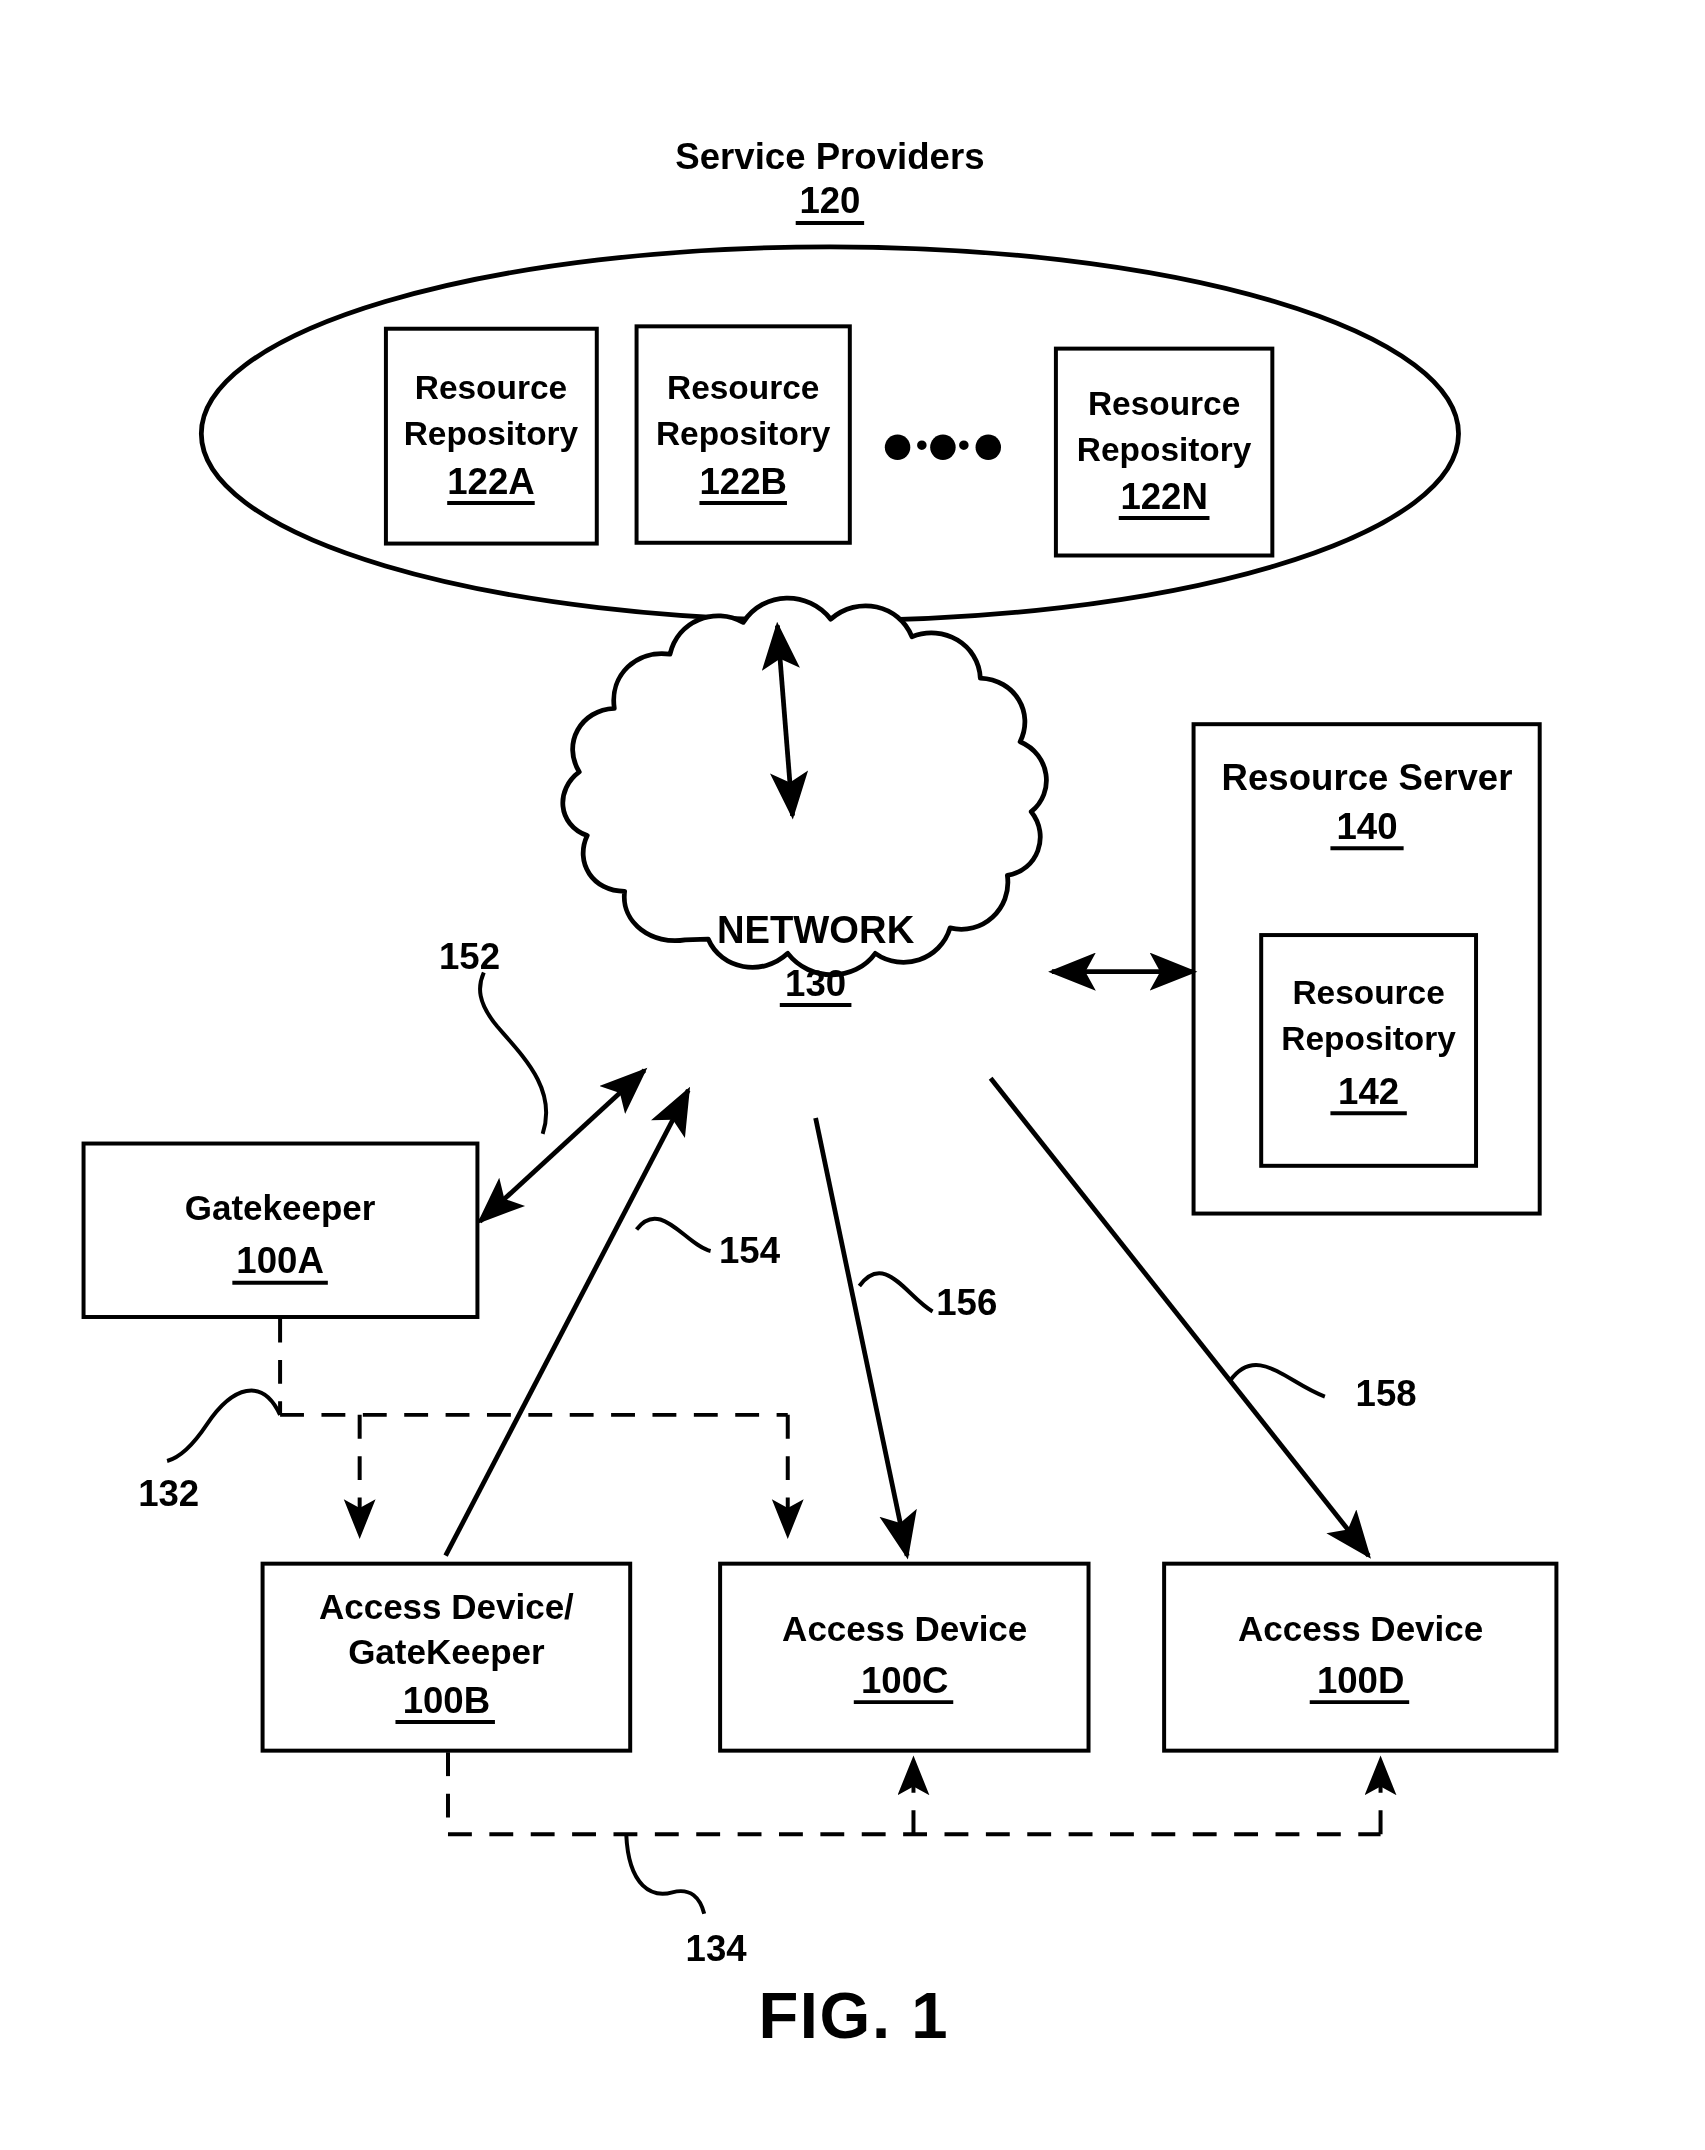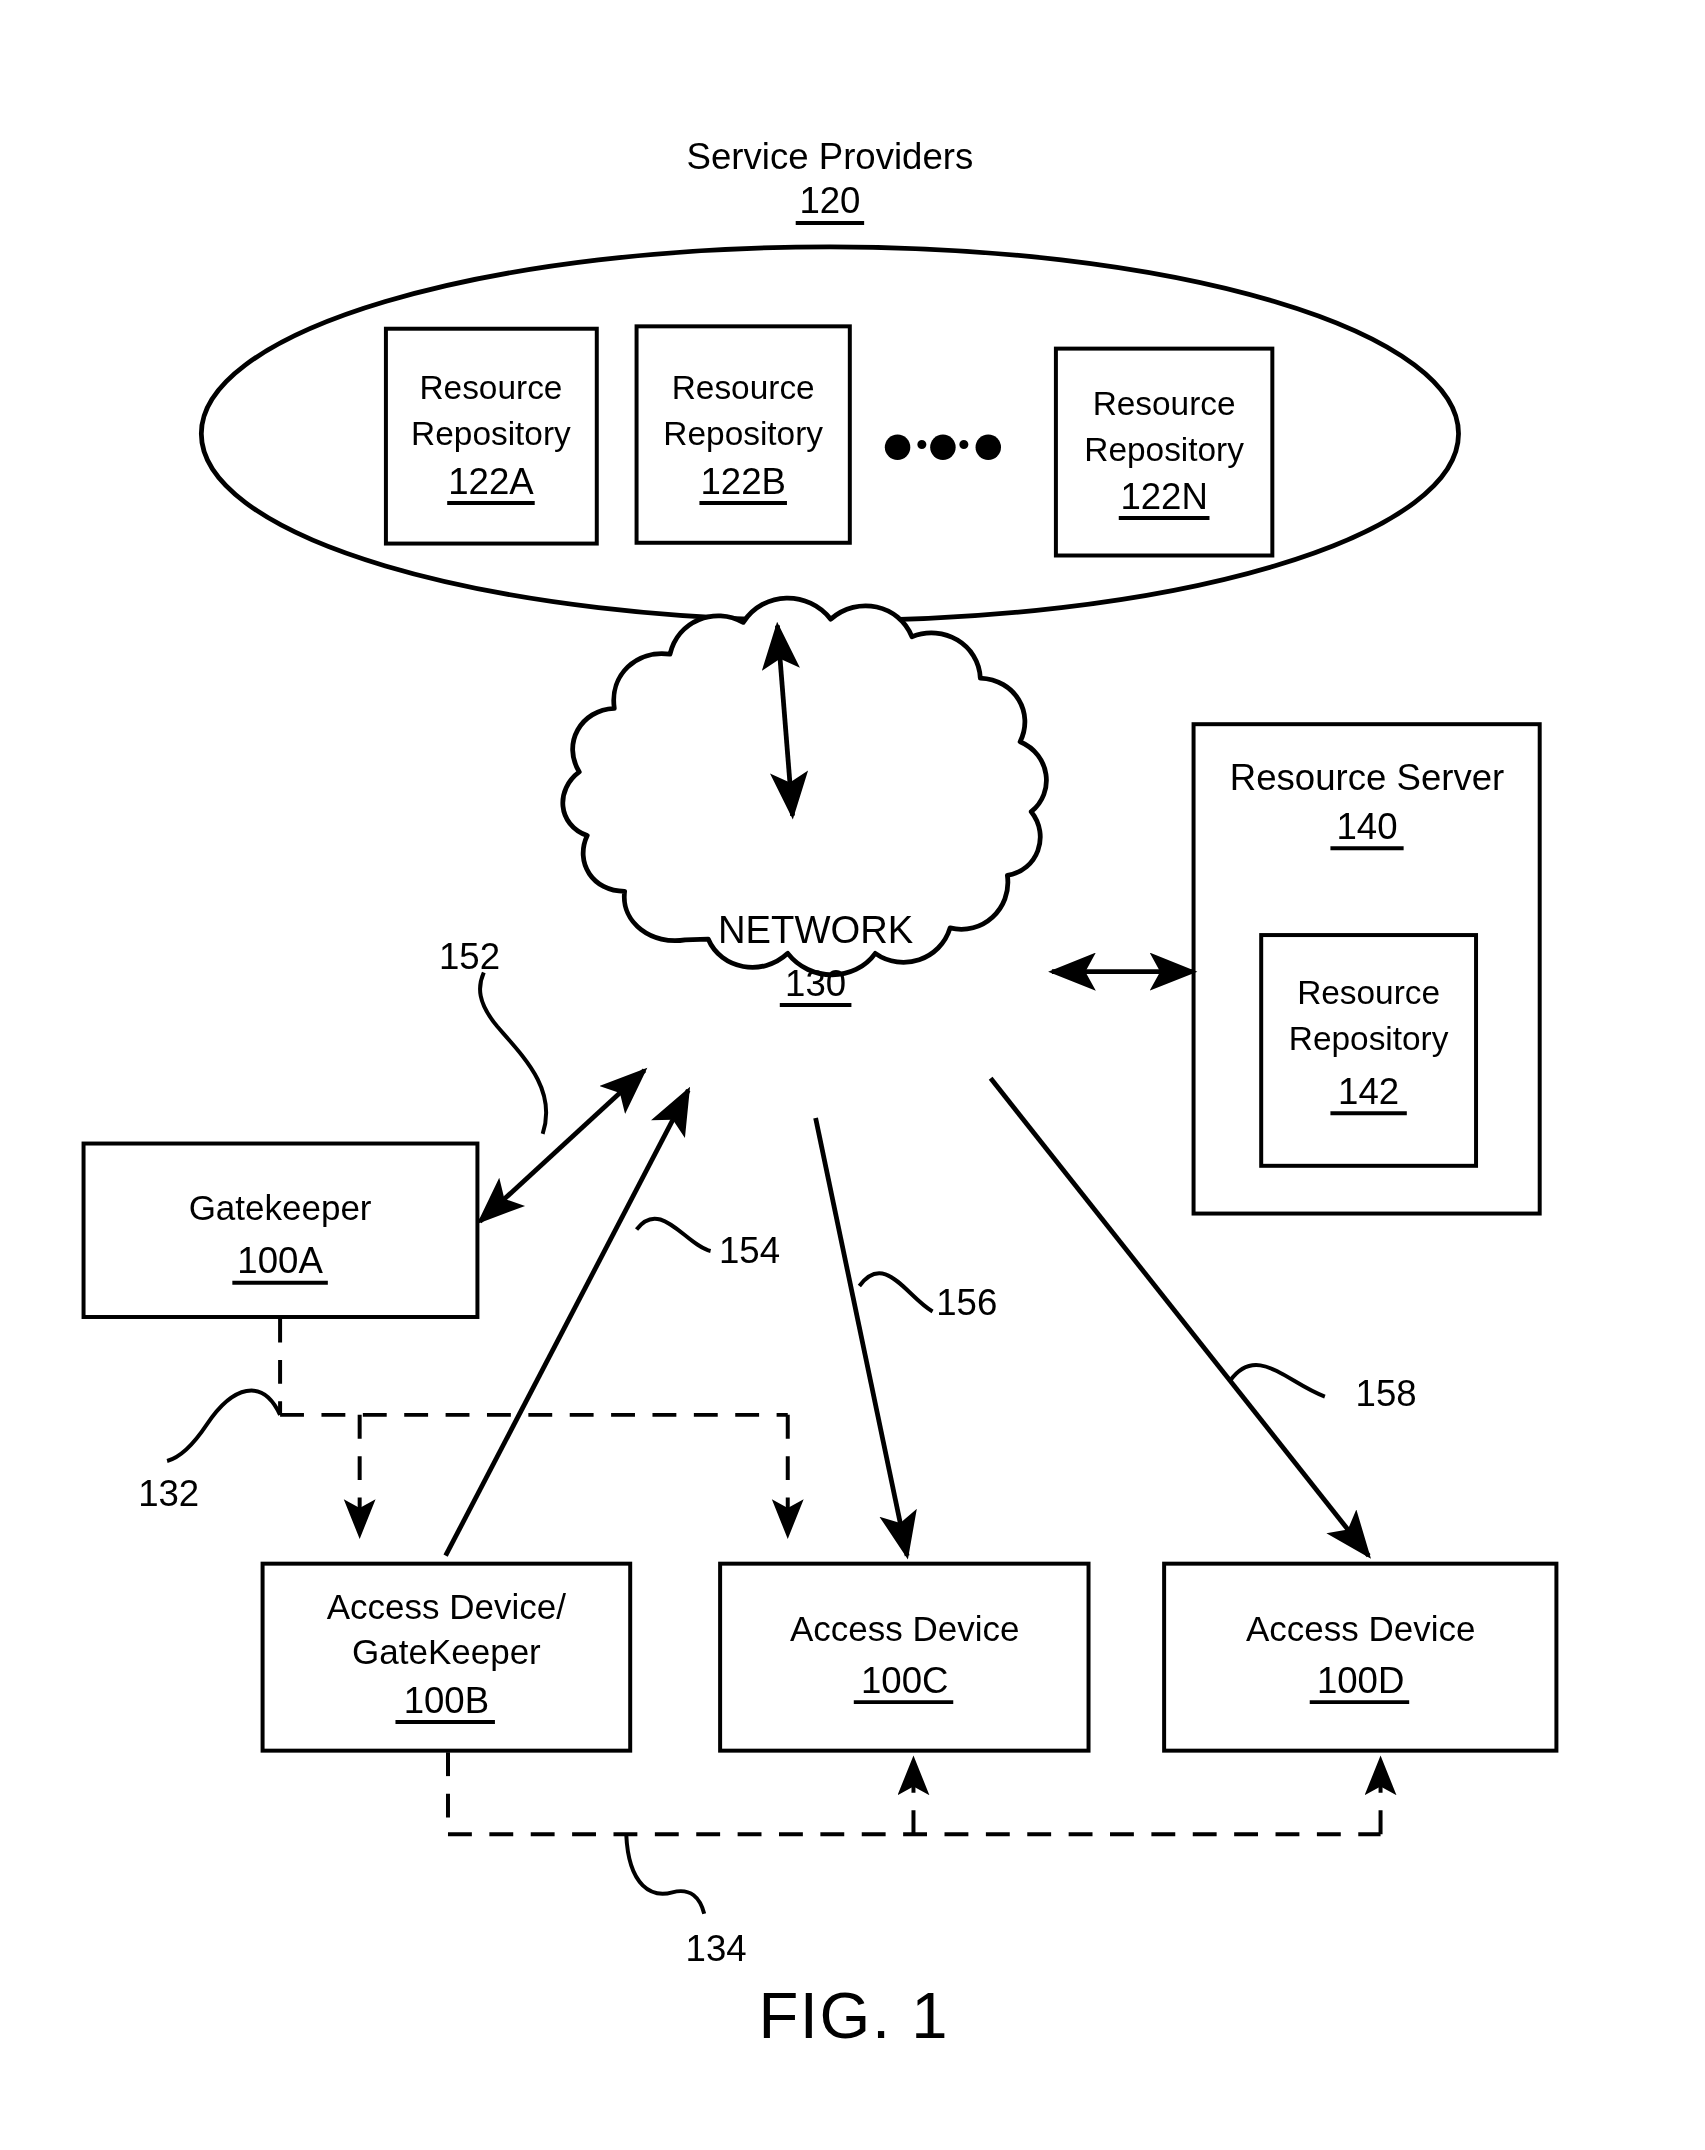--- a/index.html
+++ b/index.html
@@ -15,20 +15,21 @@
     color: #000000;
     position: relative;
     overflow: hidden;
   }
   #figure-root {
     position: absolute;
     top: 0;
     left: 0;
     width: 1472px;
     height: 2151px;
+    font-weight: bold;
   }
   svg#diagram {
     display: block;
     width: 1706px;
     height: 2151px;
   }
   .stroke {
     fill: none;
     stroke: #000000;
     stroke-width: 5;

